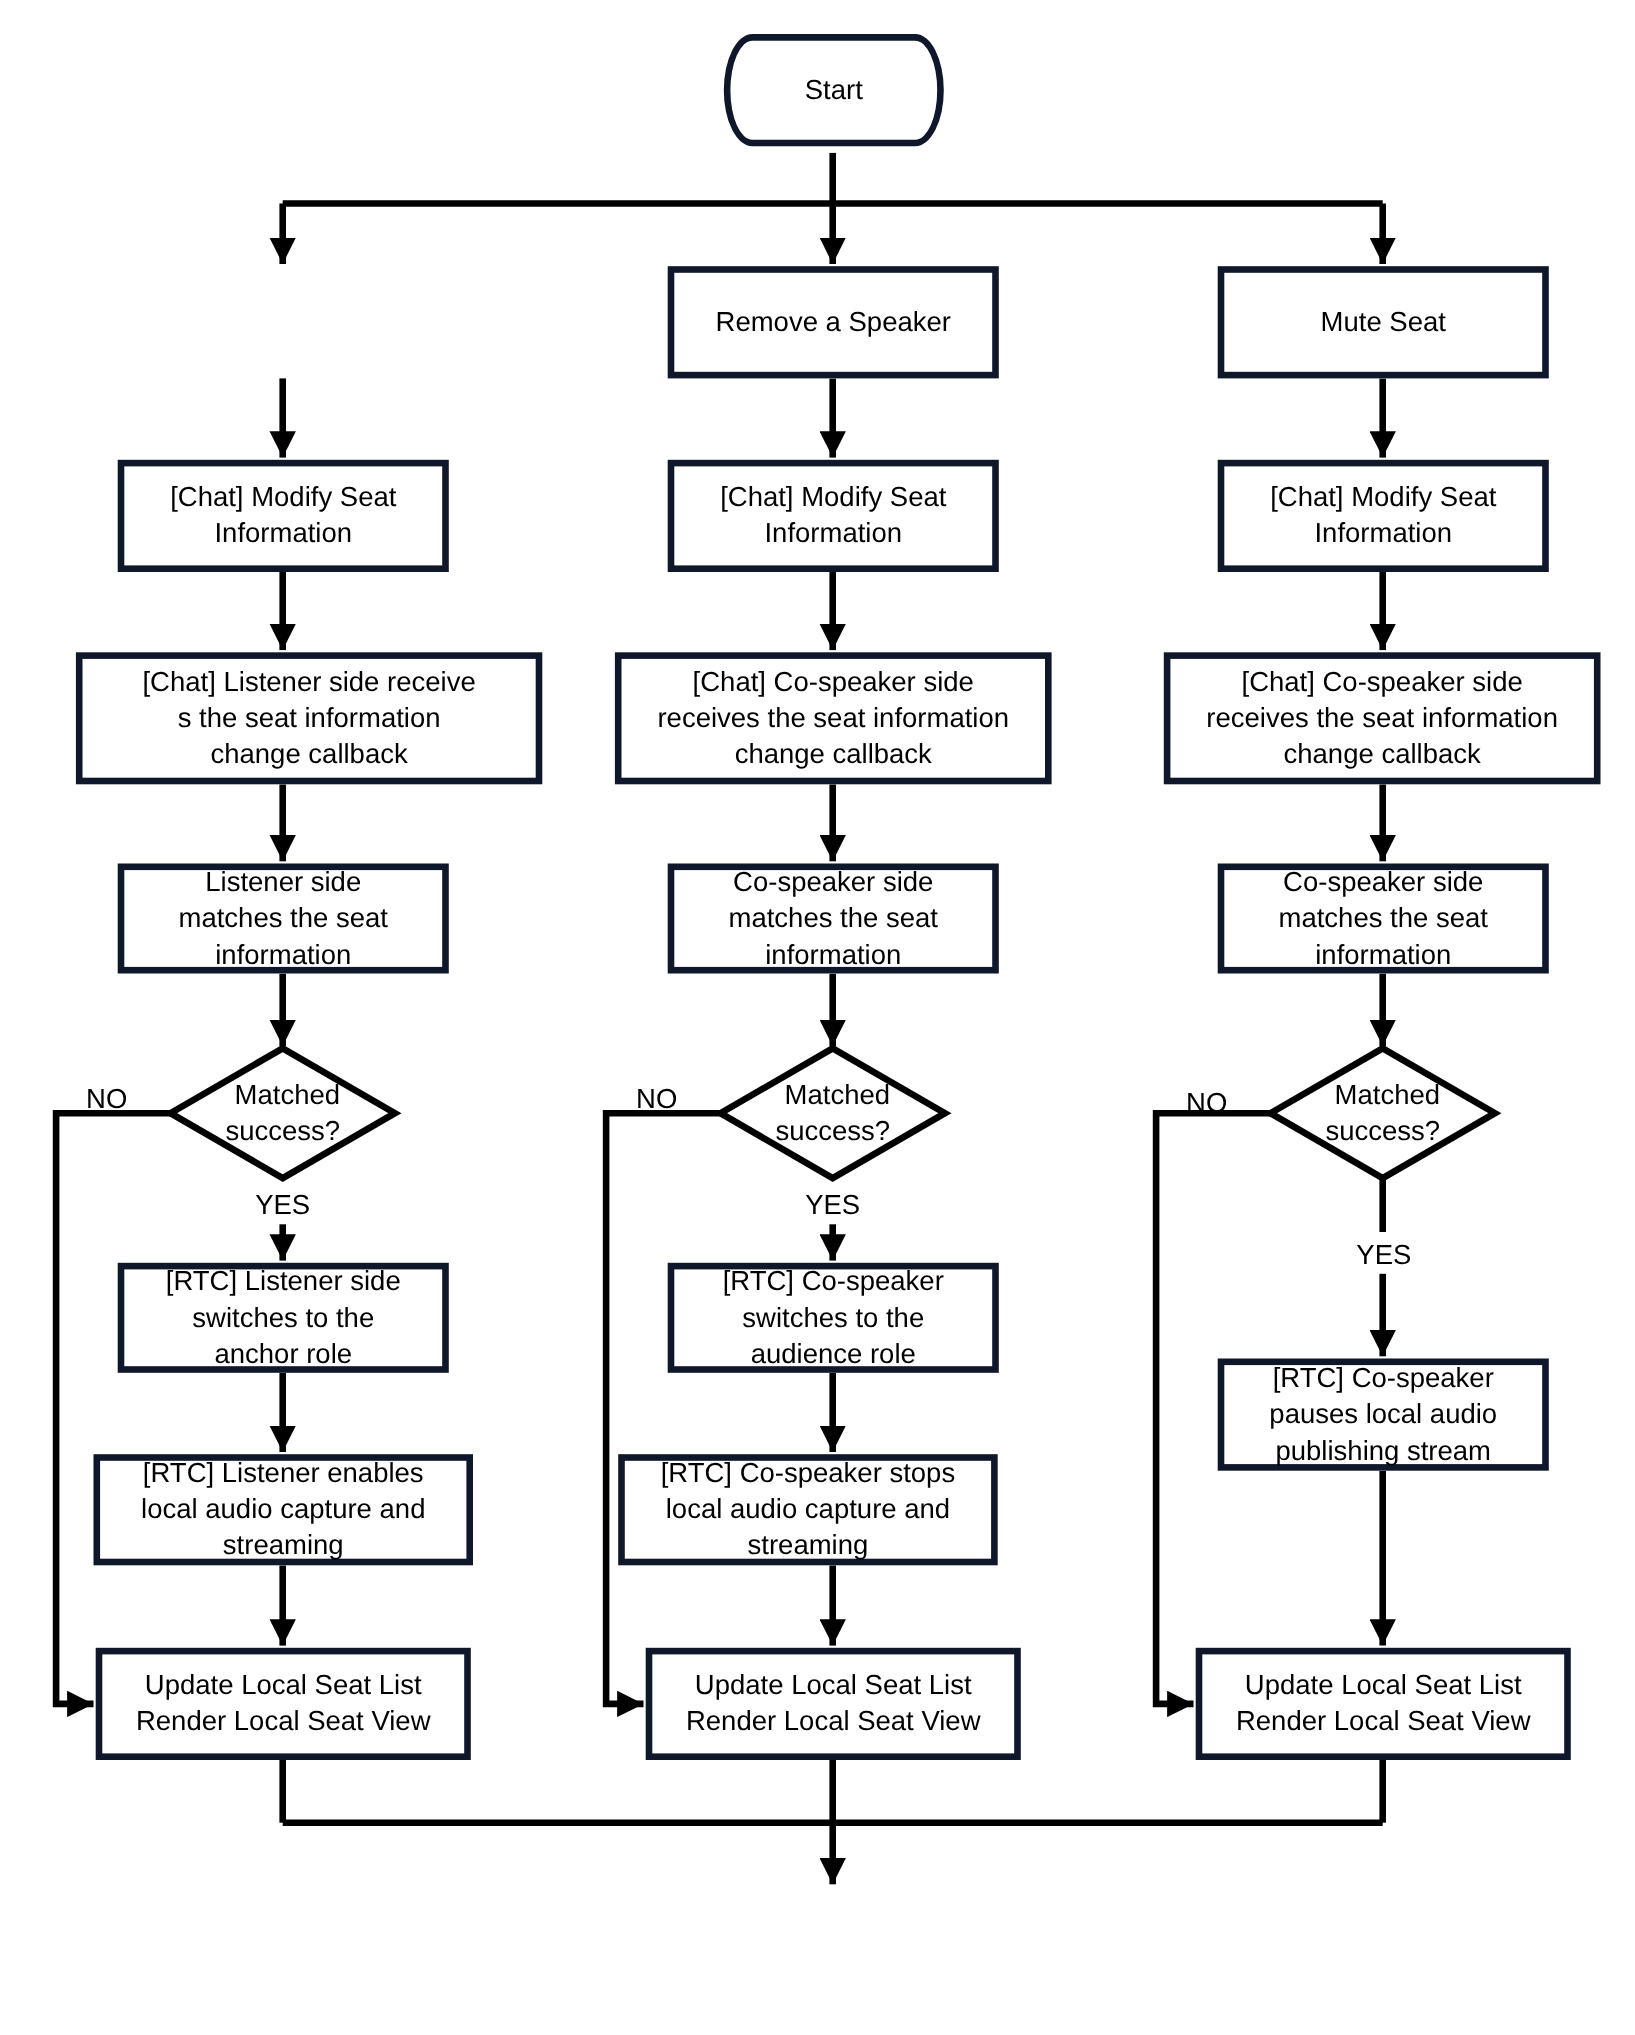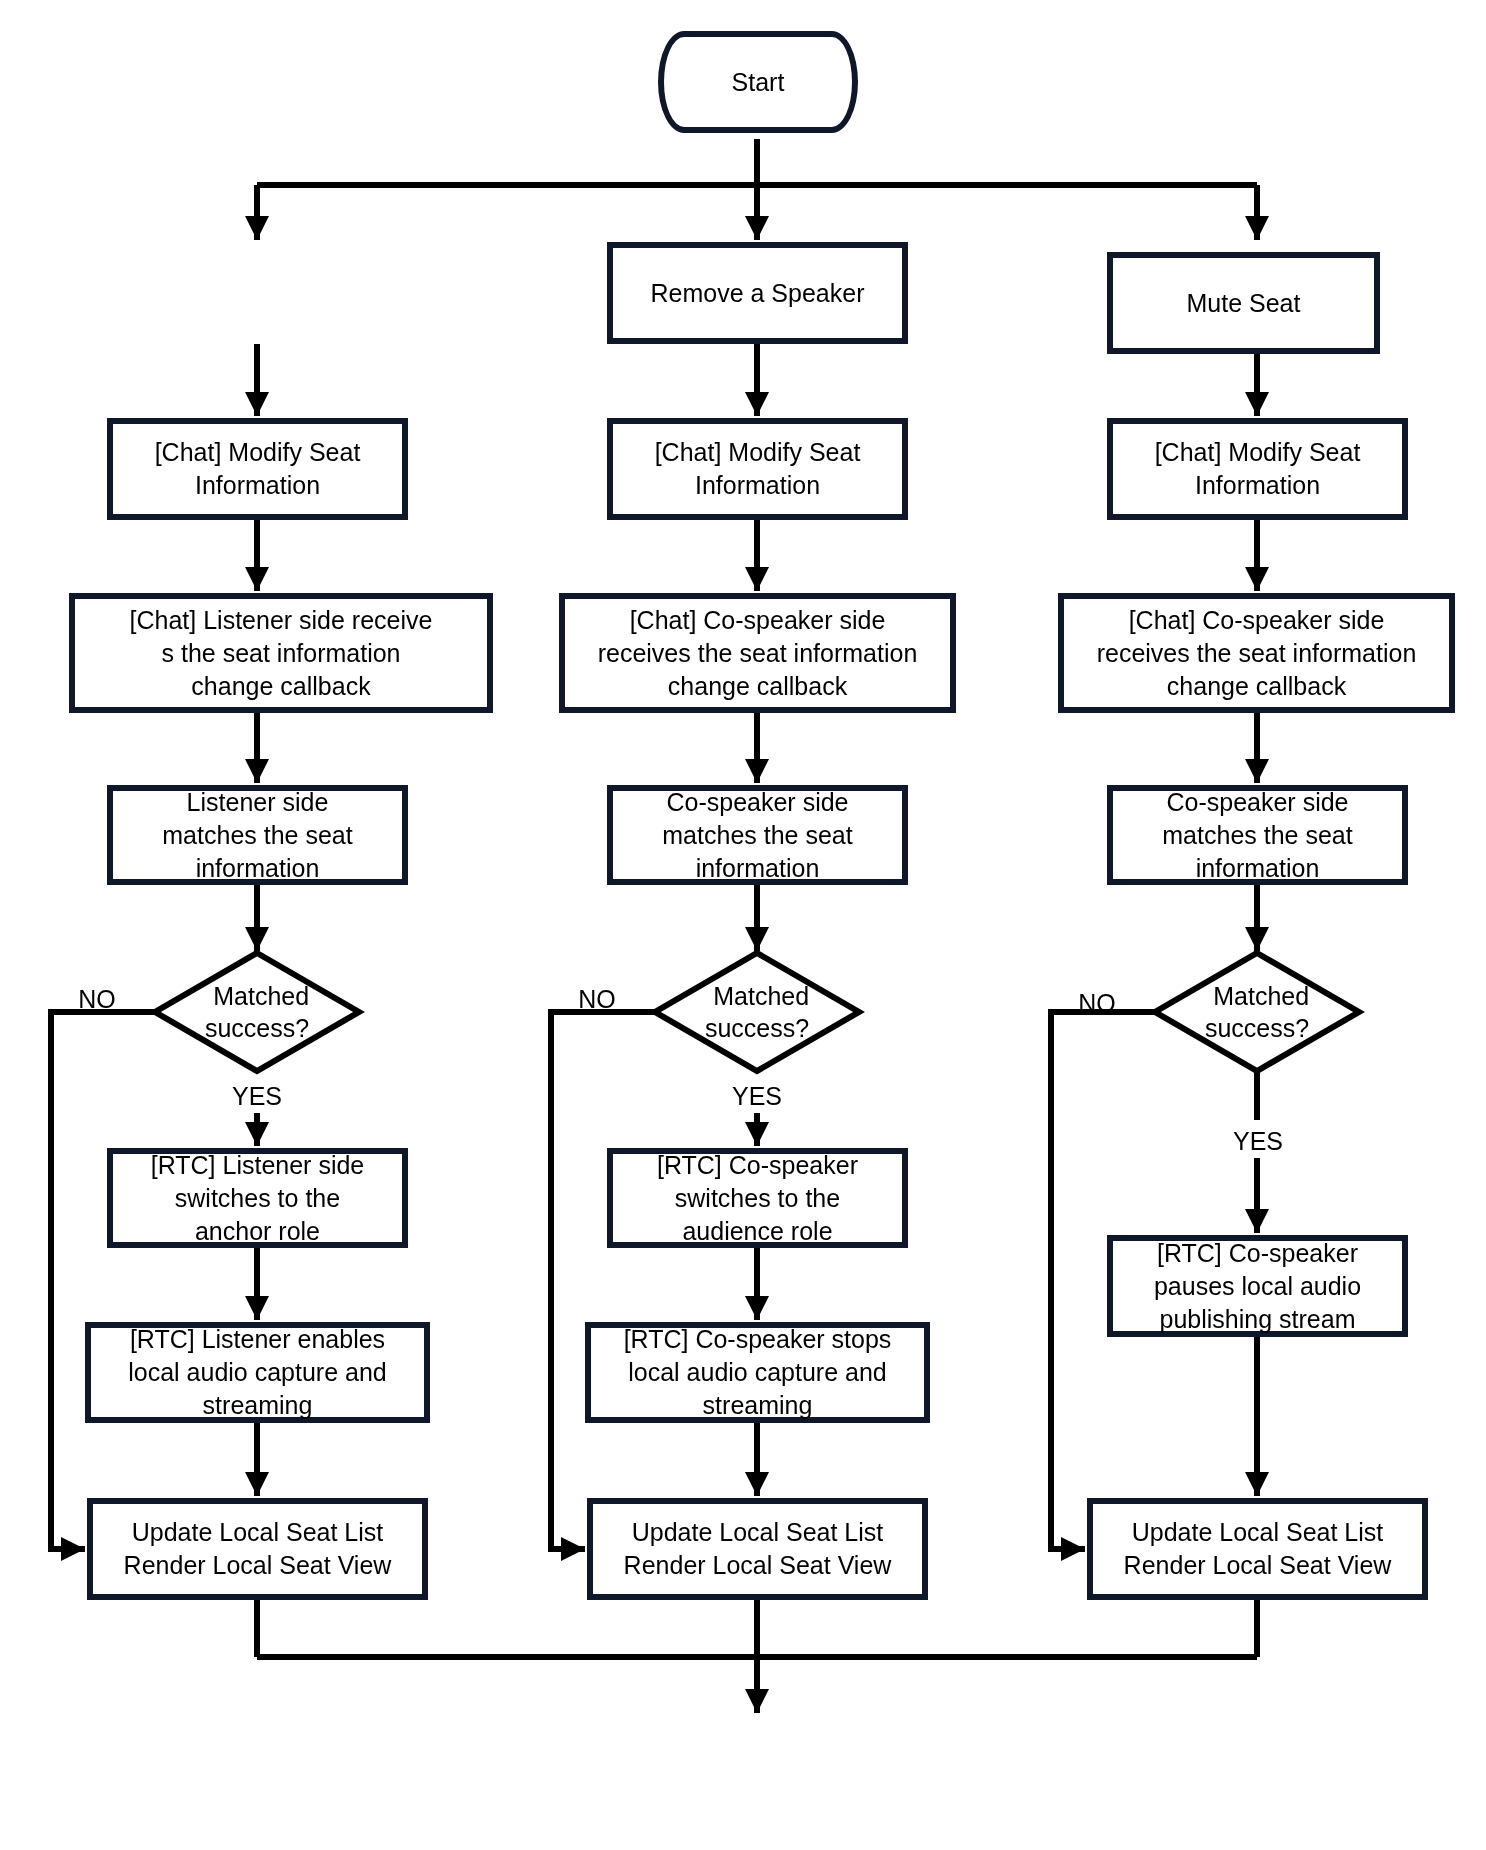--- a/index.html
+++ b/index.html
@@ -119,31 +119,31 @@
   <div class="node" style="left:607px;top:785px;width:301px;height:100px">
     <div class="txt">Co-speaker side
 matches the seat
 information</div>
   </div>
   <div class="node" style="left:607px;top:1148px;width:301px;height:100px">
     <div class="txt">[RTC] Co-speaker
 switches to the
 audience role</div>
   </div>
-  <div class="node" style="left:585px;top:1322px;width:345px;height:101px">
+  <div class="node" style="left:562px;top:1322px;width:345px;height:101px">
     <div class="txt">[RTC] Co-speaker stops
 local audio capture and
 streaming</div>
   </div>
   <div class="node" style="left:587px;top:1498px;width:341px;height:102px">
     <div class="txt">Update Local Seat List
 Render Local Seat View</div>
   </div>
 
-  <div class="node" style="left:1107px;top:252px;width:273px;height:102px">
+  <div class="node" style="left:1107px;top:242px;width:301px;height:102px">
     <div class="txt">Mute Seat</div>
   </div>
   <div class="node" style="left:1107px;top:418px;width:301px;height:102px">
     <div class="txt">[Chat] Modify Seat
 Information</div>
   </div>
   <div class="node" style="left:1058px;top:593px;width:397px;height:120px">
     <div class="txt">[Chat] Co-speaker side
 receives the seat information
 change callback</div>

